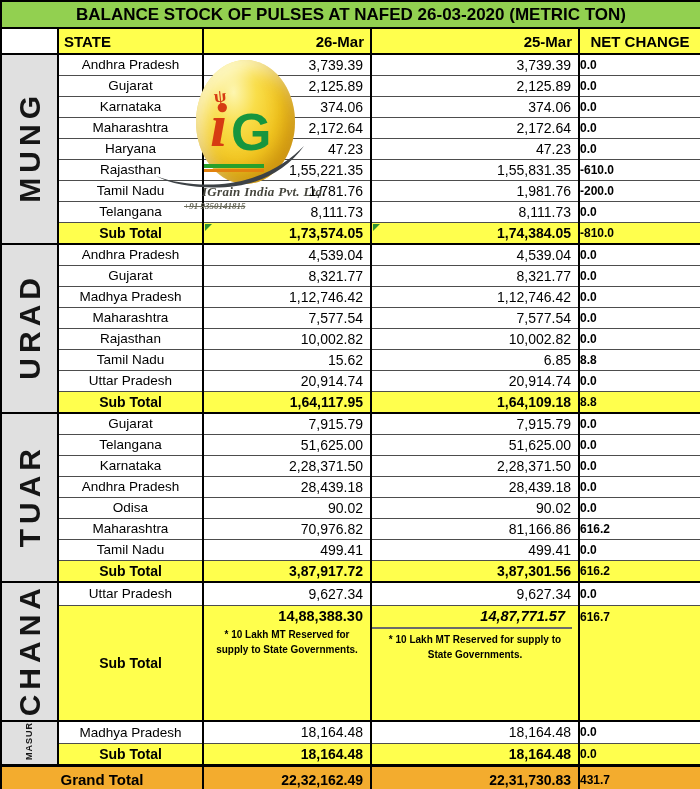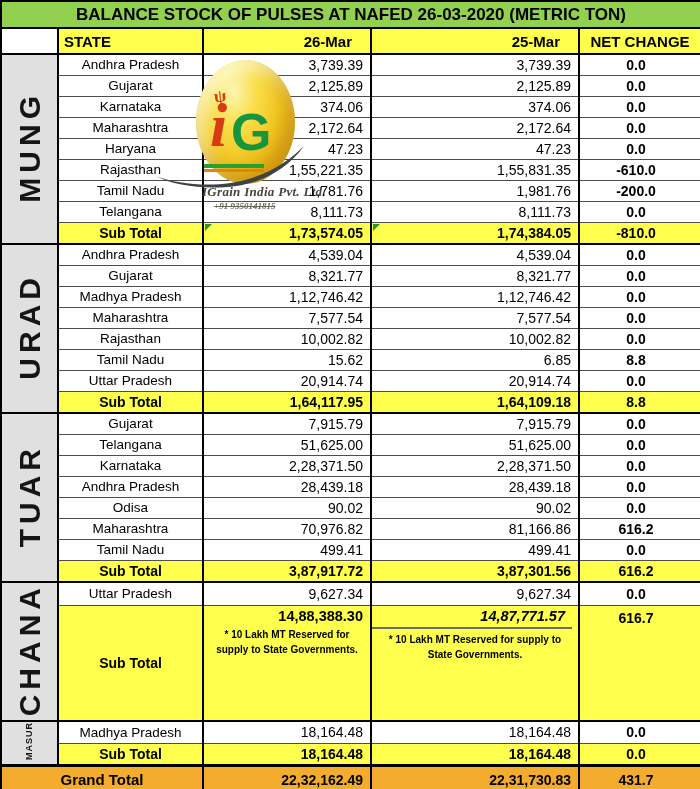--- a/index.html
+++ b/index.html
@@ -22,37 +22,37 @@
   .title-row td{
     background:#92D050;border:2px solid #000;text-align:center;
     font-weight:bold;font-size:17px;height:25px;letter-spacing:0px;
   }
   .head-row td{
     background:#FFFF4D;font-weight:bold;font-size:15px;height:24px;
     border-bottom:2px solid #000;
   }
   .head-row td.corner{background:#ffffff;}
   .state-h{text-align:left;padding-left:5px;}
-  .num-h{text-align:right;padding-right:18px;margin-left:21px;}
+  .num-h{text-align:right;padding-right:6px;margin-left:21px;}
   .net-h{text-align:center;font-size:13.5px;}
 
   tr.data{height:21px;}
   tr.start td{border-top:2px solid #000;}
   td.group{
     background:#E0E0E0;border:2px solid #000;text-align:center;vertical-align:middle;
   }
   .vtext{
     writing-mode:vertical-rl;transform:rotate(180deg);
     font-weight:bold;font-size:30px;color:#151515;letter-spacing:5px;line-height:1;
   }
   .vtext.small{font-size:9px;letter-spacing:1px;}
 
   td.state{text-align:center;font-size:13.5px;margin-top:9px;}
   td.num{text-align:right;padding-right:7px;font-size:14px;}
-  td.net{text-align:center;padding-right:8px;font-size:14px;font-weight:bold;}
+  td.net{text-align:left;padding-right:8px;font-size:12px;font-weight:bold;}
 
   tr.sub{height:22px;}
   tr.sub td{background:#FFFF4D;font-weight:bold;}
   tr.sub td.state{font-size:14px;}
 
   
   td.mark{position:relative;}
   td.mark::before{
     content:"";position:absolute;left:1px;top:1px;width:0;height:0;
     border-top:7px solid #2f9232;border-right:7px solid transparent;
@@ -88,21 +88,21 @@
   .ii{left:4px;top:-8px;font:italic bold 62px "Liberation Serif",serif;color:#d63b12;line-height:1;}
   .gg{left:25px;top:4px;font:bold 52px "Liberation Sans",sans-serif;color:#17953e;line-height:1;}
   .bar1{left:-2px;top:62px;width:60px;height:4px;background:#27a02c;}
   .bar2{left:-2px;top:67px;width:60px;height:3px;background:#e2820f;}
   .company{
     left:24px;top:126px;font:italic bold 13px "Liberation Serif",serif;
     color:#45453d;white-space:nowrap;letter-spacing:0.3px;margin-left:28px;
   }
   .phone{
     left:34px;top:143px;font:italic bold 9px "Liberation Serif",serif;
-    color:#6a6a5a;white-space:nowrap;text-decoration:line-through;margin-left:30px;
+    color:#6a6a5a;white-space:nowrap;text-decoration:line-through;
   }
 </style>
 </head>
 <body>
 
 <div>
   <table>
     <colgroup>
       <col style="width:57px">
         <col style="width:145px">

